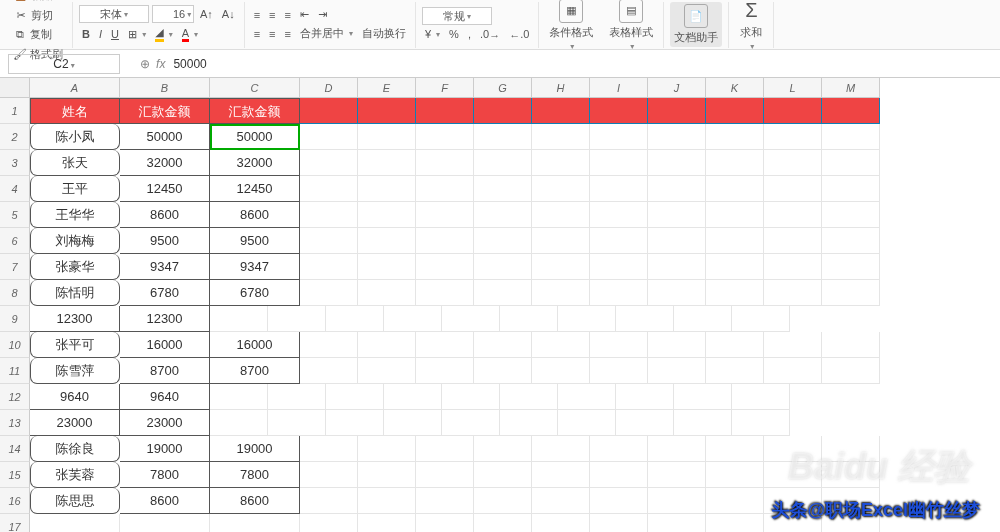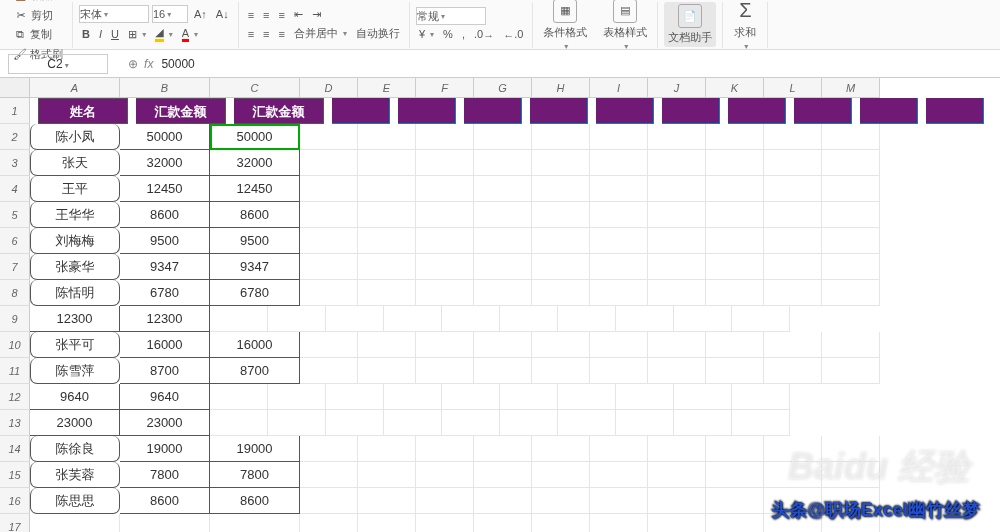--- a/index.html
+++ b/index.html
@@ -6,46 +6,46 @@
 body { font-family: "Microsoft YaHei", sans-serif; font-size: 12px; background: #fff; color: #333; overflow: hidden; width: 1000px; height: 532px; position: relative; }
 
 .ribbon { height: 50px; background: #fafafa; border-bottom: 1px solid #ddd; display: flex; align-items: center; padding: 0 4px; gap: 0; }
 .rgroup { display: flex; flex-direction: column; align-items: center; padding: 2px 6px; border-right: 1px solid #e5e5e5; height: 46px; justify-content: center; }
 .rgroup.tall { flex-direction: row; gap: 8px; }
 .rbtn { display: flex; align-items: center; gap: 3px; font-size: 11px; color: #555; padding: 2px 3px; cursor: pointer; white-space: nowrap; }
 .ricon { width: 14px; height: 14px; display: inline-flex; align-items: center; justify-content: center; }
 .rcol { display: flex; flex-direction: column; gap: 1px; }
 .rrow { display: flex; gap: 3px; align-items: center; }
 .dd::after { content: "▾"; font-size: 8px; color: #888; margin-left: 2px; }
-.sel { font-size: 11px; color: #555; border: 1px solid #ccc; padding: 1px 0; background: #fff; height: 18px; display: flex; align-items: center; }
+.sel { font-size: 11px; color: #555; border: 1px solid #ccc; padding: 1px 20px; background: #fff; height: 18px; display: flex; align-items: center; }
 .bigbtn { display: flex; flex-direction: column; align-items: center; gap: 2px; font-size: 11px; color: #555; padding: 2px 4px; cursor: pointer; }
 .bigicon { width: 24px; height: 24px; display: flex; align-items: center; justify-content: center; border: 1px solid #aaa; border-radius: 3px; }
 .bigbtn.active { background: #e7e7e7; border-radius: 3px; }
 
 .formulabar { height: 28px; border-bottom: 1px solid #ccc; display: flex; align-items: center; padding: 0 8px; background: #fff; }
-.namebox { width: 100px; border: 1px solid #ccc; padding: 2px 6px; font-size: 12px; text-align: center; margin-right: 20px; }
+.namebox { width: 112px; border: 1px solid #ccc; padding: 2px 6px; font-size: 12px; text-align: center; margin-right: 20px; }
 .fx { color: #888; font-style: italic; margin-right: 8px; }
 .fval { font-size: 12px; }
 
 .sheet { position: absolute; top: 78px; left: 0; right: 0; bottom: 0; overflow: hidden; background: #fff; }
 .corner { position: absolute; top: 0; left: 0; width: 30px; height: 20px; background: #f0f0f0; border-right: 1px solid #ccc; border-bottom: 1px solid #ccc; }
 .colheads { position: absolute; top: 0; left: 30px; right: 0; height: 20px; display: flex; }
 .ch { border-right: 1px solid #ccc; border-bottom: 1px solid #ccc; background: #f5f5f5; text-align: center; font-size: 11px; font-style: italic; color: #666; line-height: 20px; }
 .ch.A { width: 90px; } .ch.B { width: 90px; } .ch.C { width: 90px; } .ch.D,.ch.E,.ch.F,.ch.G,.ch.H,.ch.I,.ch.J,.ch.K,.ch.L,.ch.M { width: 58px; }
 
 .rowheads { position: absolute; top: 20px; left: 0; width: 30px; }
 .rh { height: 26px; border-right: 1px solid #ccc; border-bottom: 1px solid #ddd; background: #f5f5f5; text-align: center; font-size: 11px; color: #666; line-height: 26px; font-style: italic; }
 
 .cells { position: absolute; top: 20px; left: 30px; right: 0; bottom: 0; }
 .row { display: flex; height: 26px; }
 .cell { border-right: 1px solid #e5e5e5; border-bottom: 1px solid #e5e5e5; line-height: 26px; font-size: 13px; padding: 0 6px; overflow: hidden; }
 .cA { width: 90px; text-align: center; } .cB { width: 90px; text-align: center; } .cC { width: 90px; text-align: center; }
 .cD,.cE,.cF,.cG,.cH,.cI,.cJ,.cK,.cL,.cM { width: 58px; }
 
-.hdr .cell { background: #701a75; color: #fff; font-weight: bold; border-right: 1px solid #0e7fb5; border-bottom: 1px solid #0e7fb5; margin-left: 8px; }
+.hdr .cell { background: #ef4444; color: #fff; font-weight: normal; border-right: 1px solid #0e7fb5; border-bottom: 1px solid #0e7fb5; }
 .datarow .cA,.datarow .cB,.datarow .cC { border-right: 1px solid #555; border-bottom: 1px solid #555; }
 .hdr .cA,.hdr .cB,.hdr .cC { border-right: 1px solid #555; border-bottom: 1px solid #555; border-top: 1px solid #555; }
 .datarow .cA { border-left: 1px solid #555; border-radius: 7px; } .hdr .cA { border-left: 1px solid #555; }
 
 .sel-cell { position: absolute; border: 2px solid #0a0; pointer-events: none; }
 
 .watermark1 { position: absolute; right: 30px; bottom: 40px; font-size: 36px; color: rgba(255,255,255,0.45); font-weight: bold; font-style: italic; text-shadow: 0 0 3px rgba(180,180,180,0.5); }
 .watermark2 { position: absolute; right: 20px; bottom: 10px; font-size: 18px; color: #1d4ed8; font-weight: bold; text-shadow: 1px 1px 2px #000, -1px -1px 2px #000; }
 </style>
 </head>

